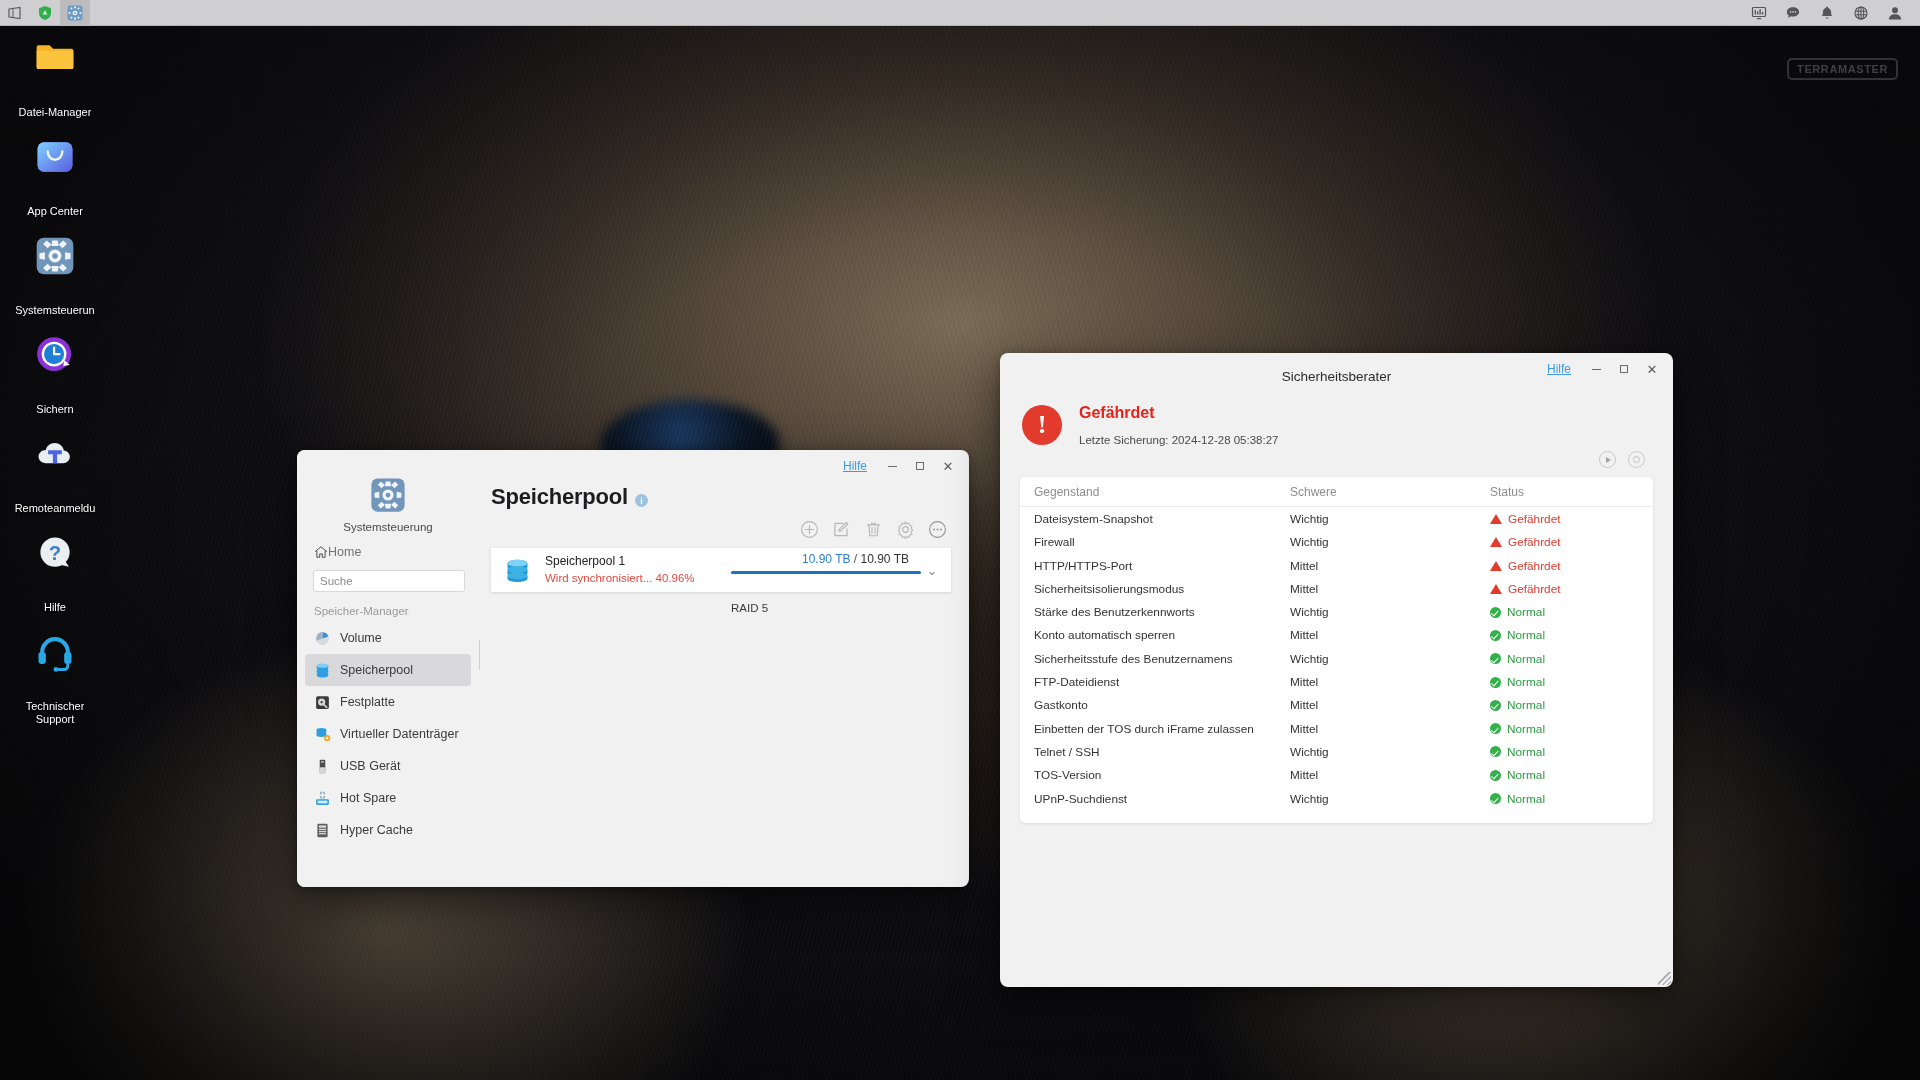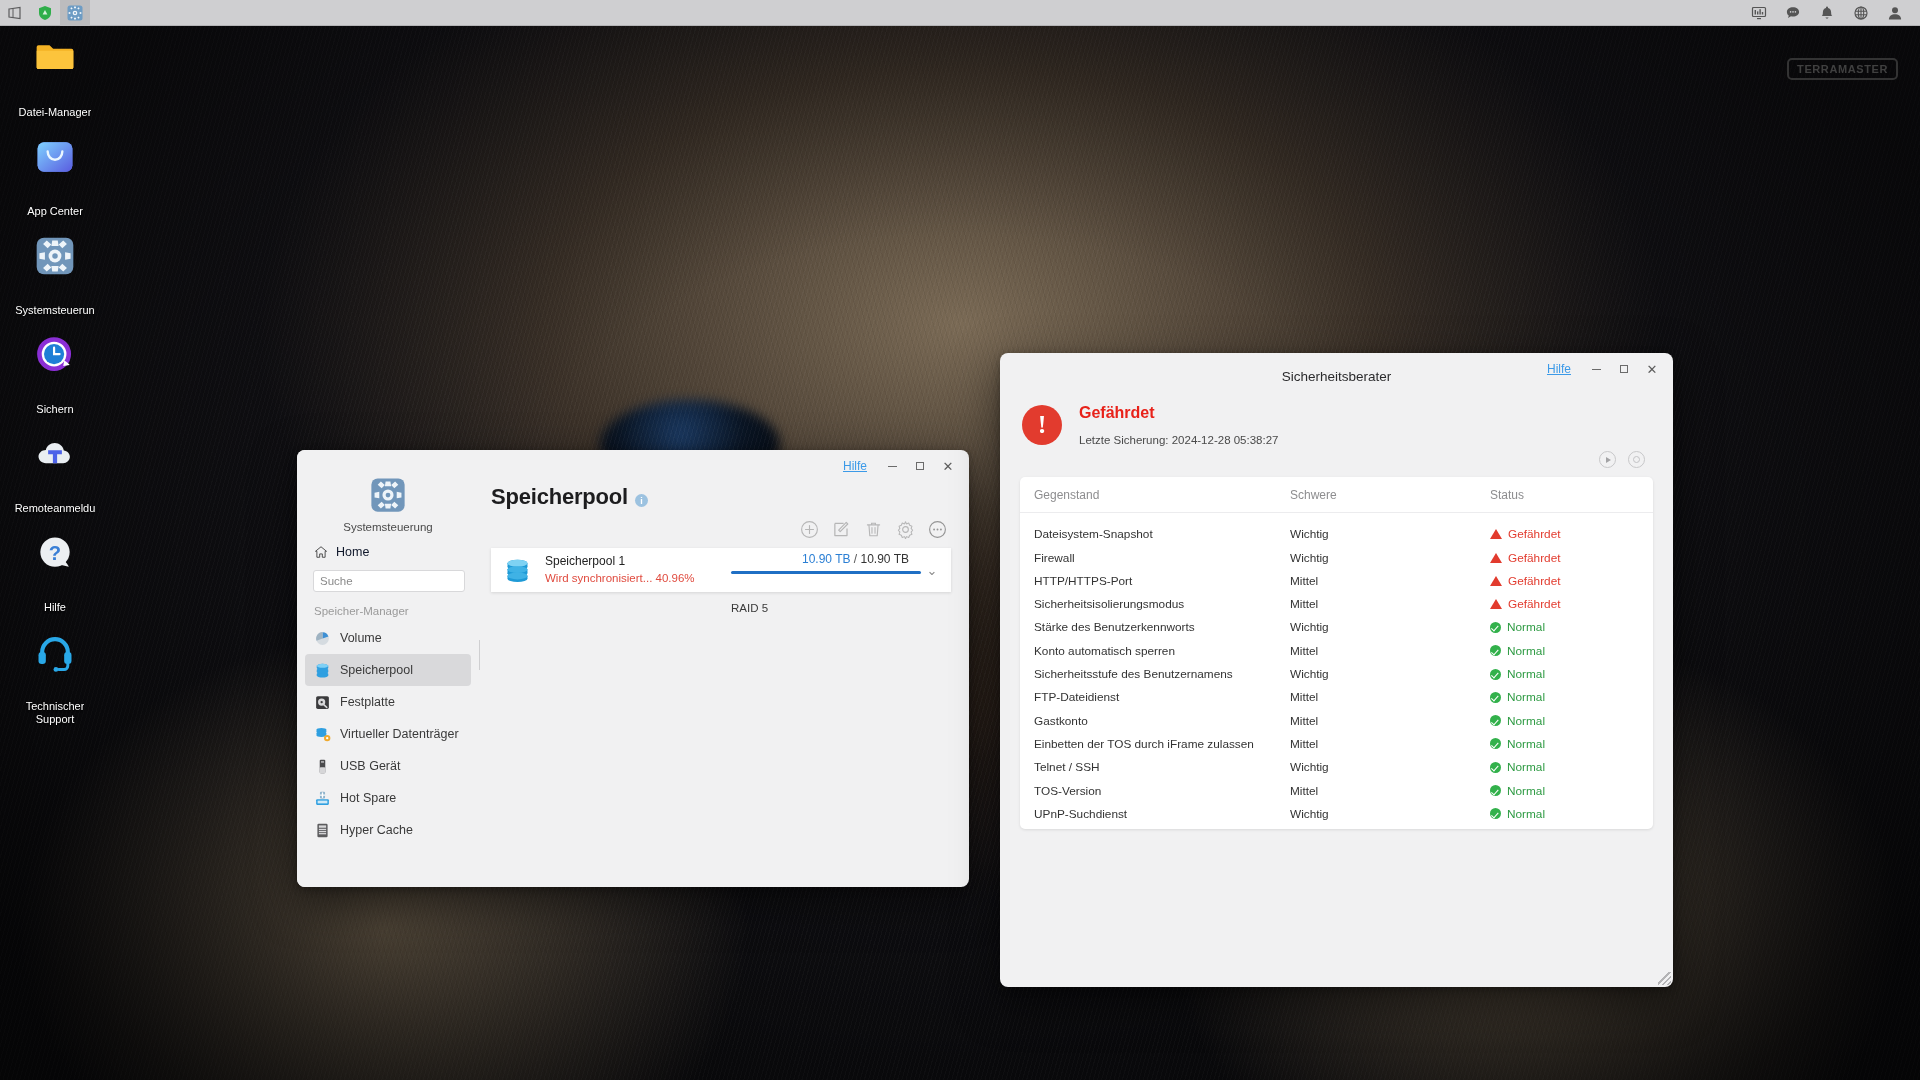--- a/index.html
+++ b/index.html
@@ -115,22 +115,22 @@
   #win-sp { left: 297px; top: 450px; width: 672px; height: 437px; }
   #sp-side {
     position: absolute; left: 0; top: 0; bottom: 0; width: 182px;
     background: #f1f1f2;
     padding-top: 14px;
   }
   .sp-applogo { display: flex; flex-direction: column; align-items: center; padding: 12px 0 6px; }
   .sp-applogo .ic { width: 38px; height: 38px; }
   .sp-applogo .nm { font-size: 11.5px; color: #4a4a4a; margin-top: 7px; }
   .sp-home {
-    display: flex; align-items: center; gap: 8px;
-    padding: 6px 0 6px 17px; font-size: 12.5px; color: #0f172a; cursor: pointer;
+    display: flex; align-items: center; 
+    padding: 6px 0 6px 17px; font-size: 12.5px; color: #737373; cursor: pointer;
   }
   .sp-search {
     margin: 5px 14px 0 16px; height: 22px;
     background: #fff; border: 1px solid #d8d8da; border-radius: 3px;
     display: flex; align-items: center; padding: 0 6px;
   }
   .sp-search input {
     flex: 1; border: none; outline: none; background: transparent;
     font-size: 11.5px; color: #3a3a3a; font-family: "Liberation Sans", sans-serif;
   }
@@ -232,26 +232,26 @@
     width: 7px; height: 7px; border-radius: 50%; border: 1.5px solid #b2b2b4;
   }
 
   .sa-table {
     margin: 9px 20px 0 20px;
     background: #fff; border-radius: 5px;
     box-shadow: 0 1px 3px rgba(0,0,0,.10);
     overflow: hidden;
   }
   .sa-thead {
-    display: flex; height: 36px; align-items: center;
+    display: flex; height: 30px; align-items: center;
     border-bottom: 1px solid #ececee;
     font-size: 12px; color: #8d8d8f; justify-content: flex-end;
   }
   .sa-row {
-    display: flex; height: 23.3px; align-items: flex-end;
+    display: flex; height: 23.3px; align-items: flex-start;
     font-size: 11.8px; color: #333;
   }
   .sa-row:first-of-type { margin-top: 5px; }
   .sa-table .pad-b { height: 8px; }
   .c-item { width: 270px; padding-left: 14px; }
   .c-sev { width: 200px; }
   .c-stat { flex: 1; display: flex; align-items: center; gap: 6px; }
   .st-tri {
     width: 0; height: 0;
     border-left: 6px solid transparent; border-right: 6px solid transparent;

